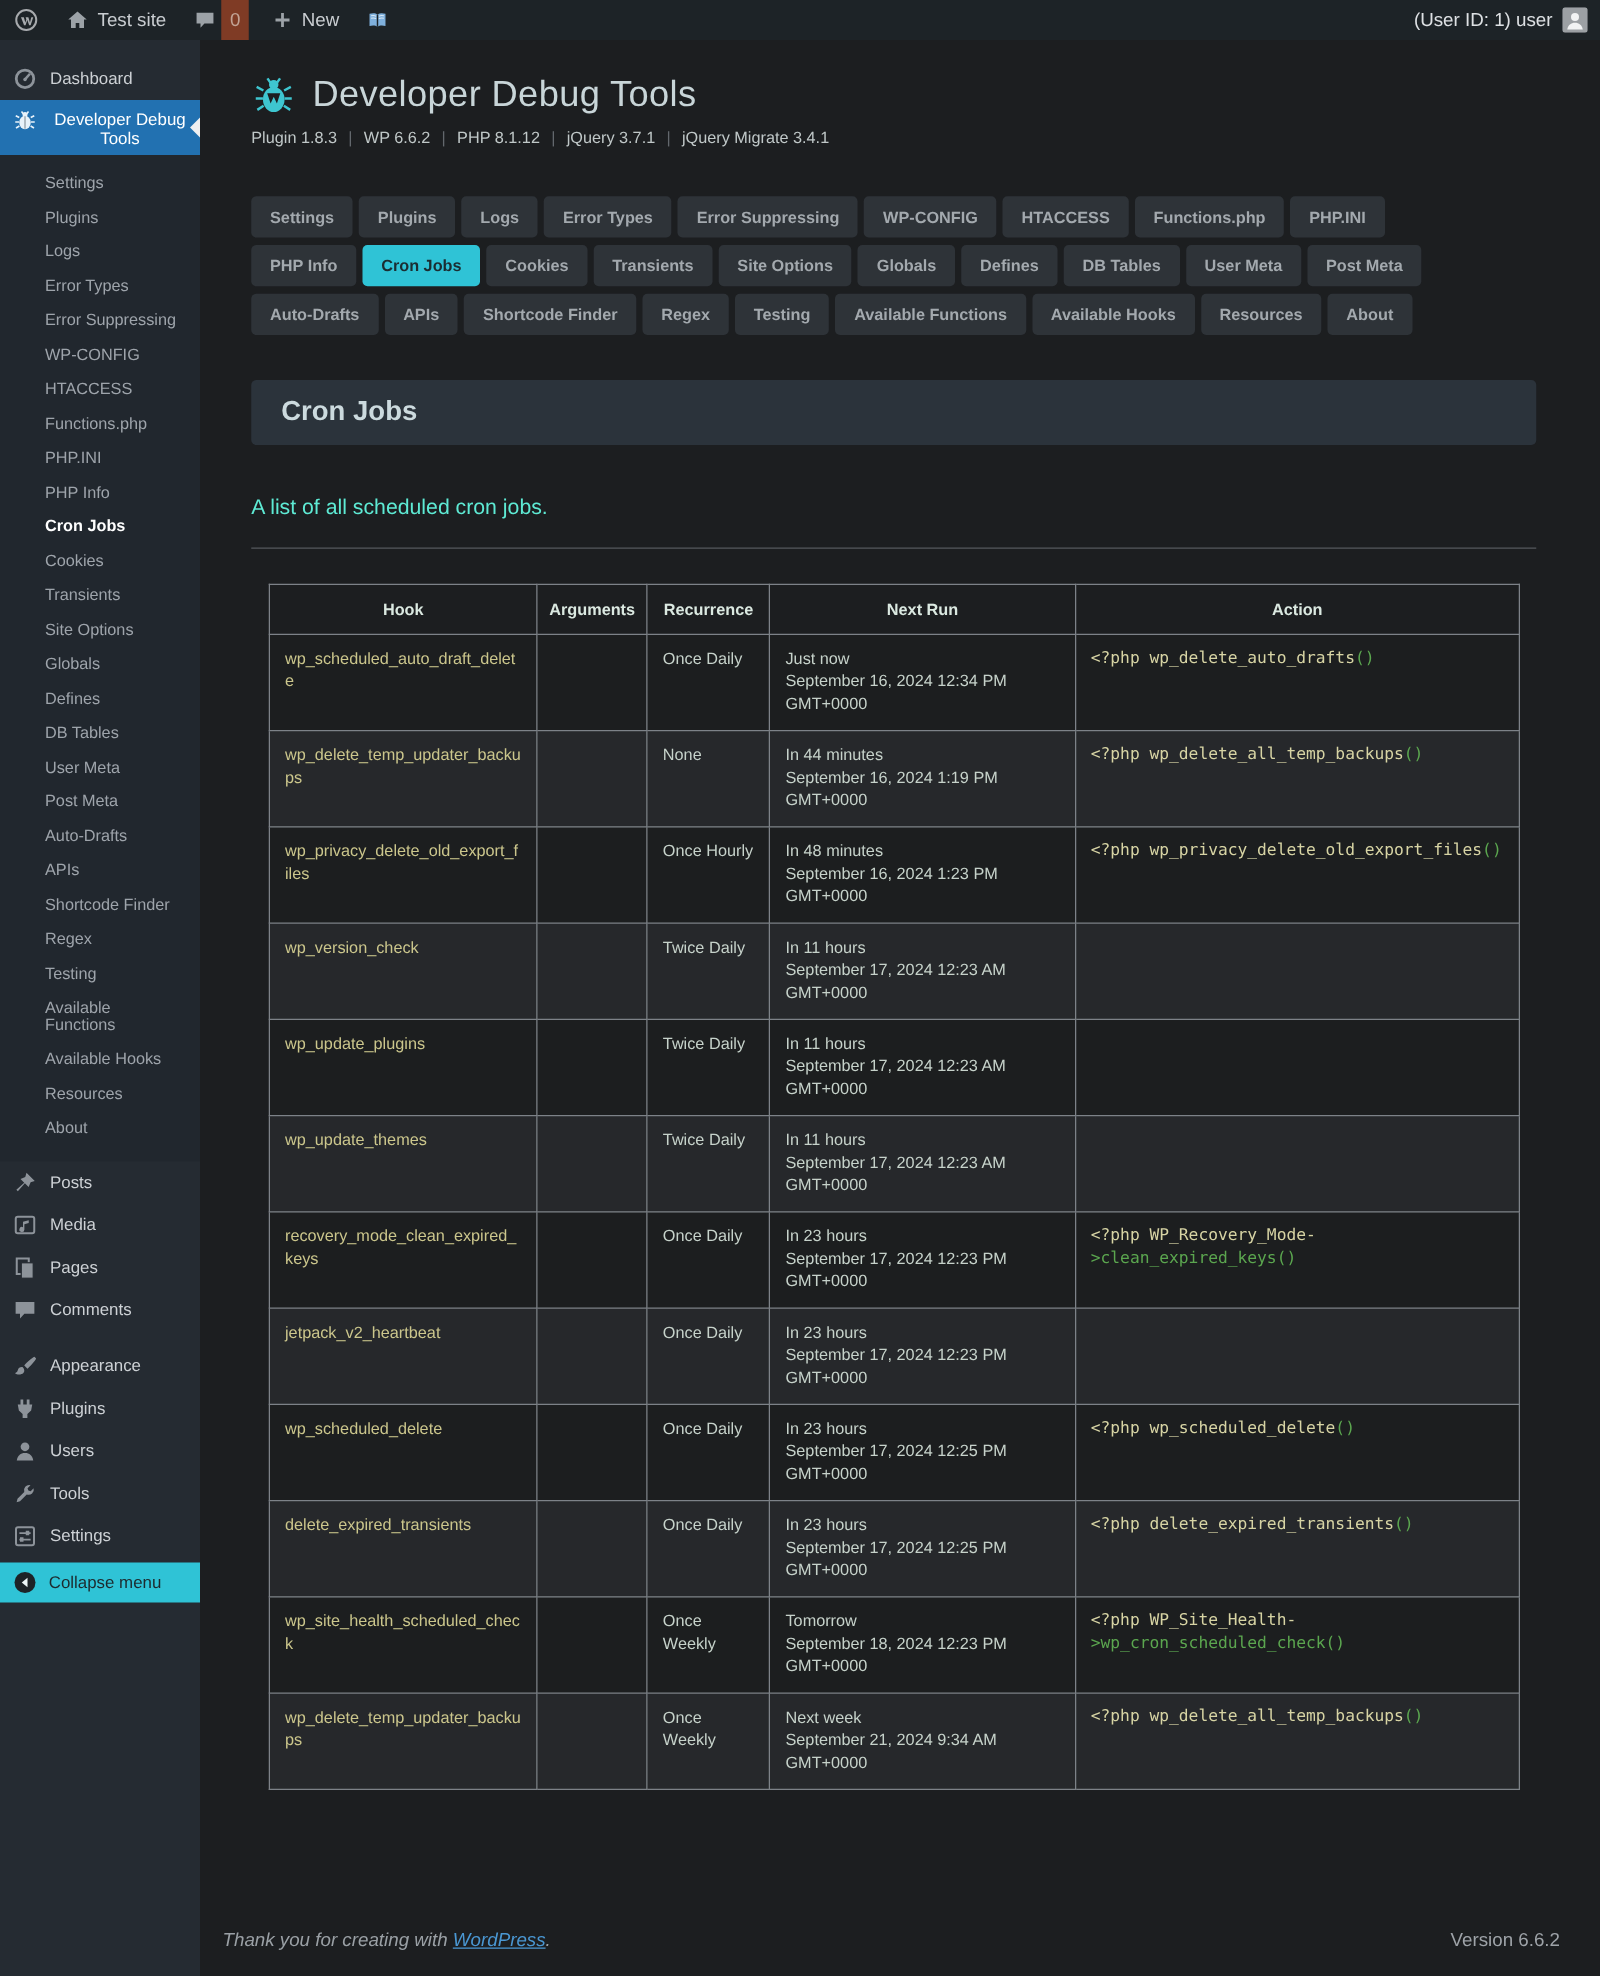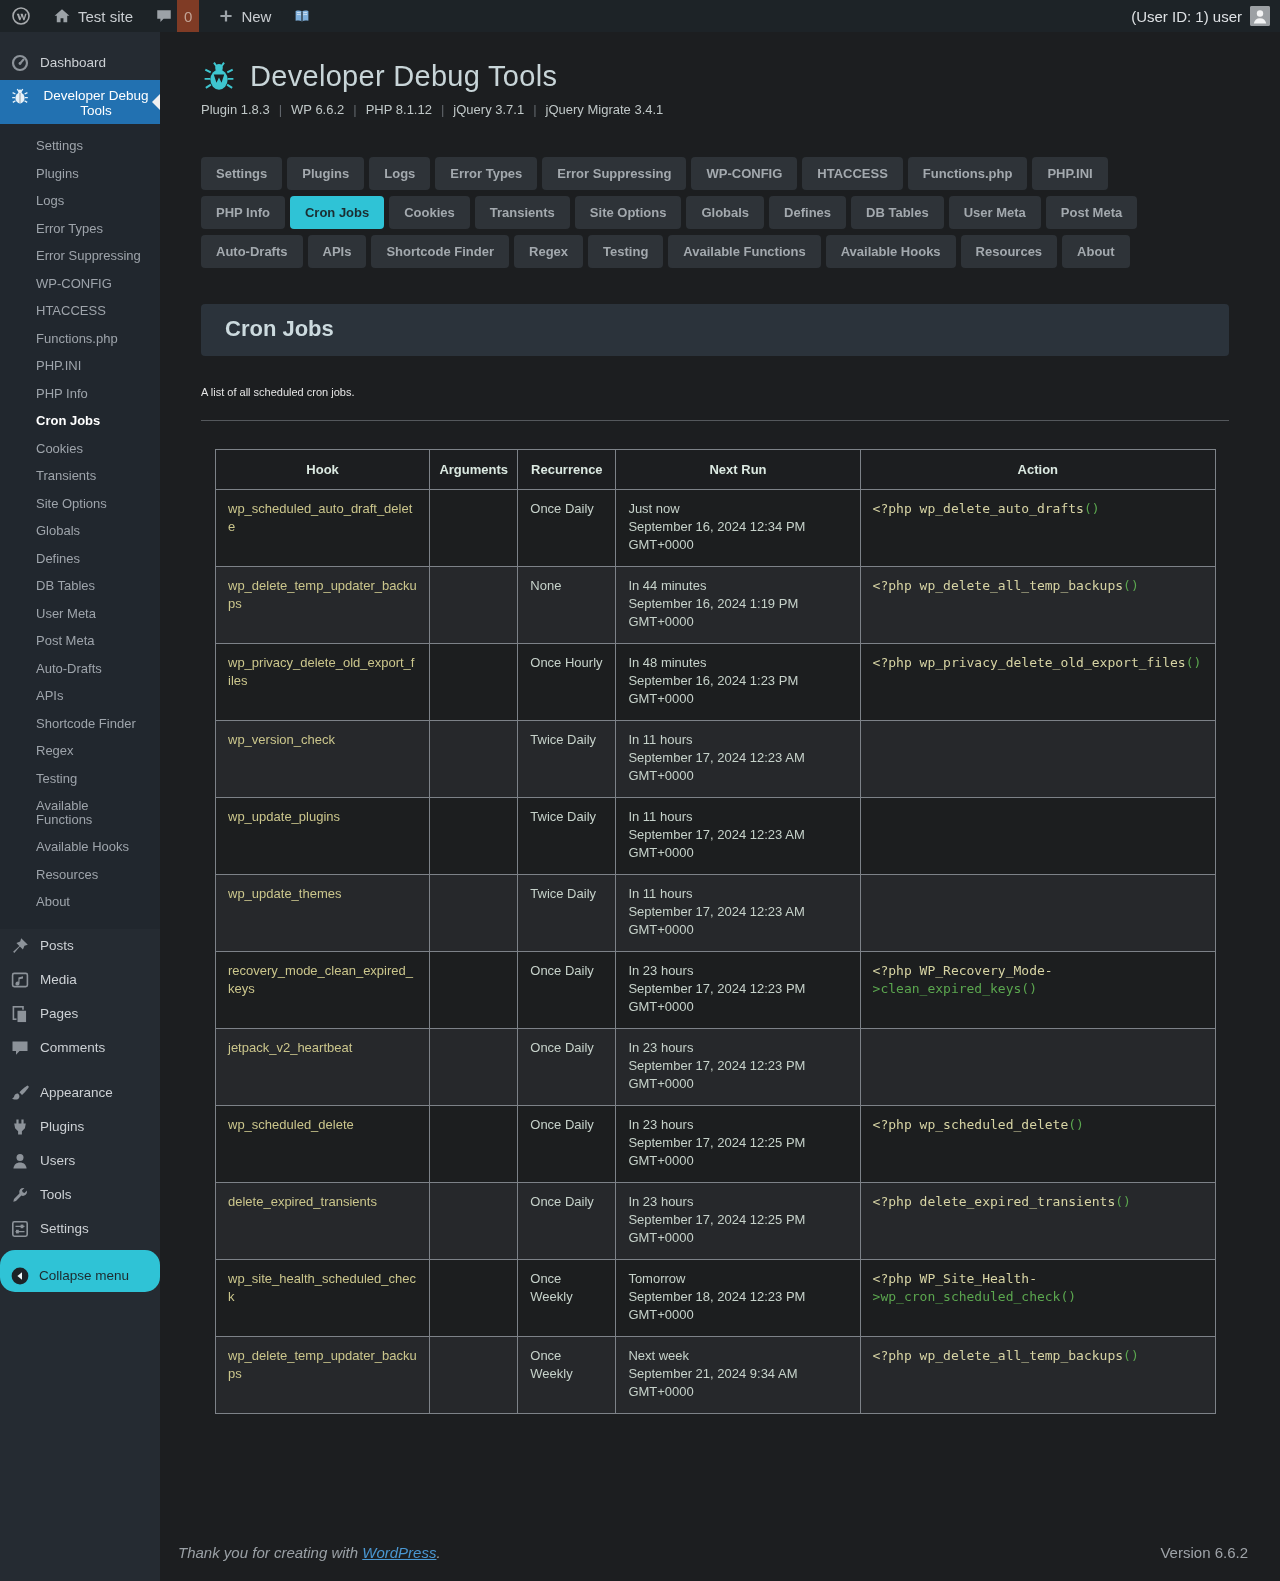--- a/index.html
+++ b/index.html
@@ -45,22 +45,22 @@
   .side-item.active-blue .icon { color:#e8f2fa; }
   .side-item.active-blue::after {
     content:''; position:absolute; right:0; top:50%; margin-top:-8px;
     border:8px solid transparent; border-right-color:#f0f0f1;
   }
   .submenu { background:#21272e; padding:8px 0 13px; }
   .submenu-item { padding:7px 12px 7px 36px; font-size:13px; line-height:13.5px; color:#9ea4ab; cursor:pointer; }
   .submenu-item.current { color:#ffffff; font-weight:bold; }
   .group-start { margin-top:11px; }
   .collapse-item {
-    display:flex; align-items:center; gap:9px; margin-top:4px; padding:16px 8px 6px 10px;
-    background:var(--accent-cyan,#2fc3d6); color:#1d2a2e; cursor:pointer;border-radius:15px;
+    display:flex; align-items:center; gap:9px; margin-top:4px; padding:6px 8px 6px 10px;
+    background:var(--accent-cyan,#2fc3d6); color:#1d2a2e; cursor:pointer;
   }
 
   
   .main { position:absolute; top:32px; left:160px; right:0; padding:0 51px 0 41px; }
   .page-header { display:flex; align-items:center; gap:13px; margin-top:26px; }
   .page-header .icon { color:#3ec6d0; }
   .page-title { font-size:29px; font-weight:normal; color:#c8d5d8; letter-spacing:.3px; }
   .meta-line { margin-top:8px; font-size:13px; color:#c0c8c8; }
   .meta-line .sep { color:#63686d; padding:0 9px; }
 
@@ -70,21 +70,21 @@
     border:0; border-radius:4px; padding:9px 15px; white-space:nowrap; cursor:pointer;
     background:#2e3338; color:#a3a9ae; font-size:13px; font-weight:bold;
     font-family:"Liberation Sans", sans-serif;
   }
   .tab.active { background:var(--accent-cyan,#2fc3d6); color:#1b2d31; }
 
   .heading-panel {
     margin-top:36px; background:#2b333b; border-radius:4px;
     padding:12px 24px 14px; font-size:22px; font-weight:bold; color:#ccdade;
   }
-  .page-desc { margin-top:30px; font-size:11px; color:#e5e5e5; }
+  .page-desc { margin-top:40px; font-size:17px; color:#5eead4; }
   .content-hr { margin-top:22px; border:0; border-top:1px solid #54585c; }
 
   
   .table-wrap { margin:28px 13px 0 14px; }
   table.cron { width:100%; border-collapse:collapse; table-layout:fixed; }
   table.cron th, table.cron td { border:1px solid #7d8288; }
   table.cron th { padding:12px 8px; font-size:13px; color:#dbe9e1; text-align:center; font-weight:bold; }
   table.cron td { padding:10px 12px 12px; font-size:13px; vertical-align:top; line-height:18px; }
   table.cron tbody tr:nth-child(even) { background:#26282b; }
   table.cron tbody tr:nth-child(odd)  { background:#1c1e1f; }

